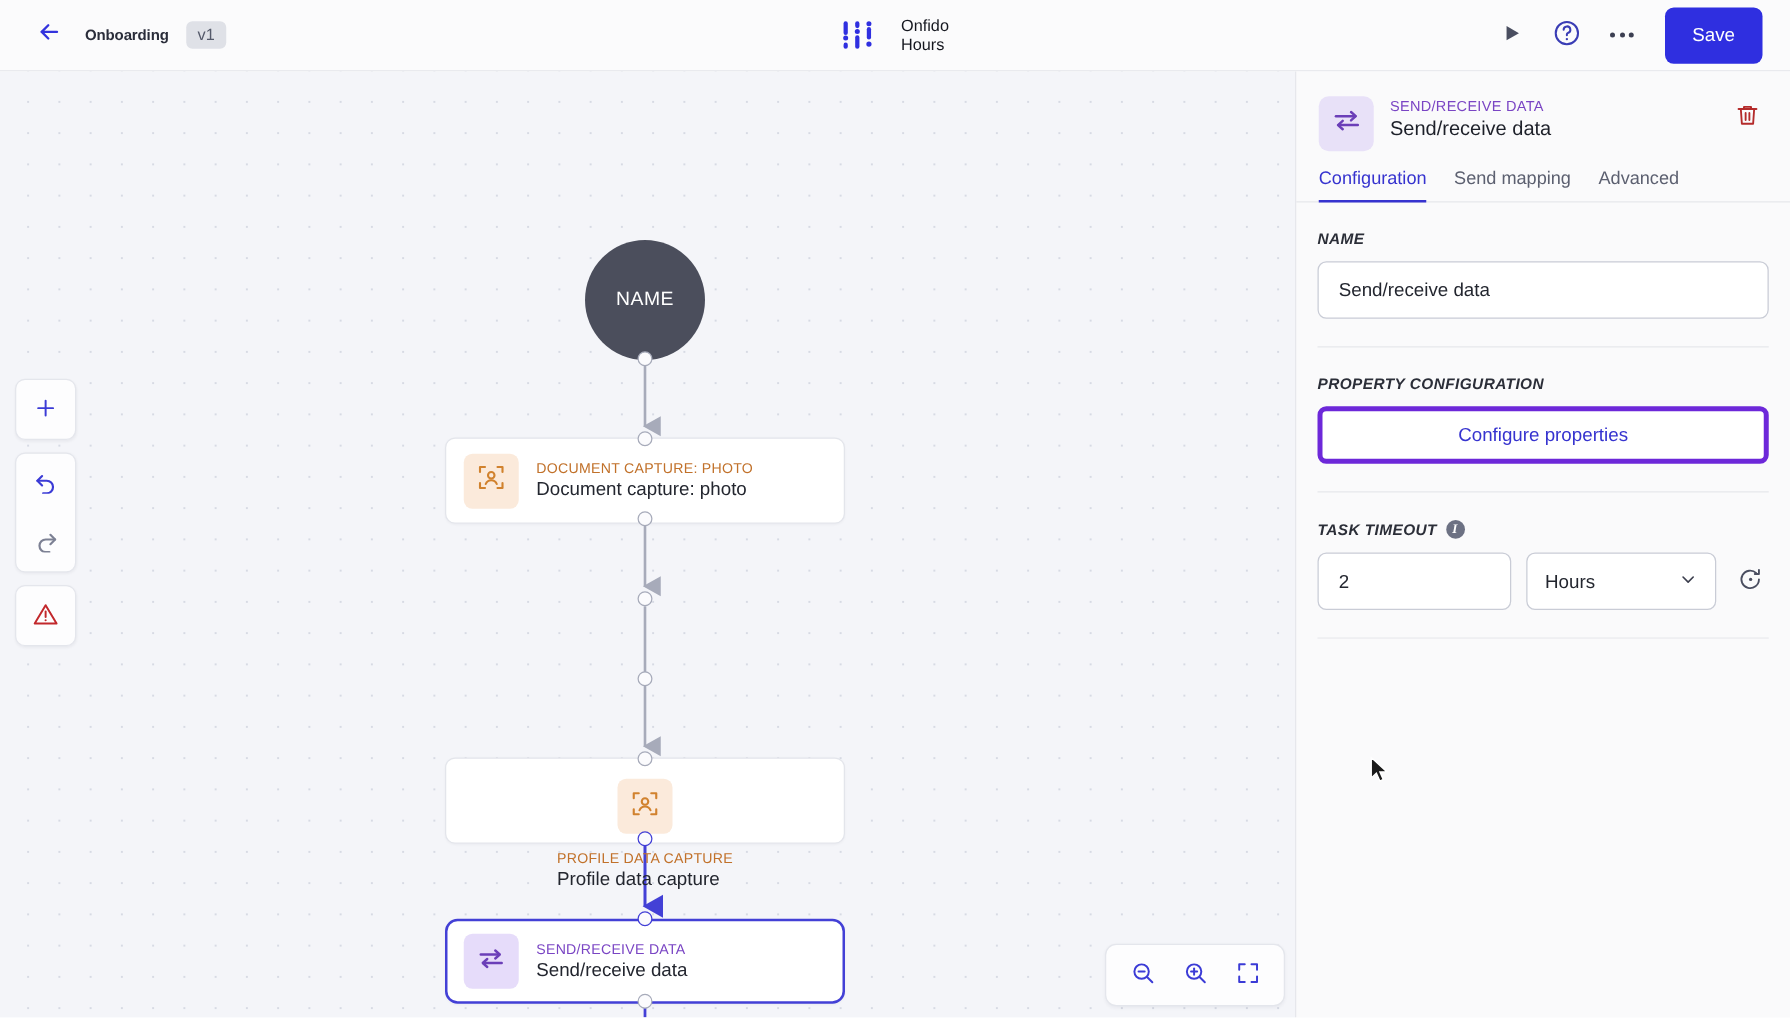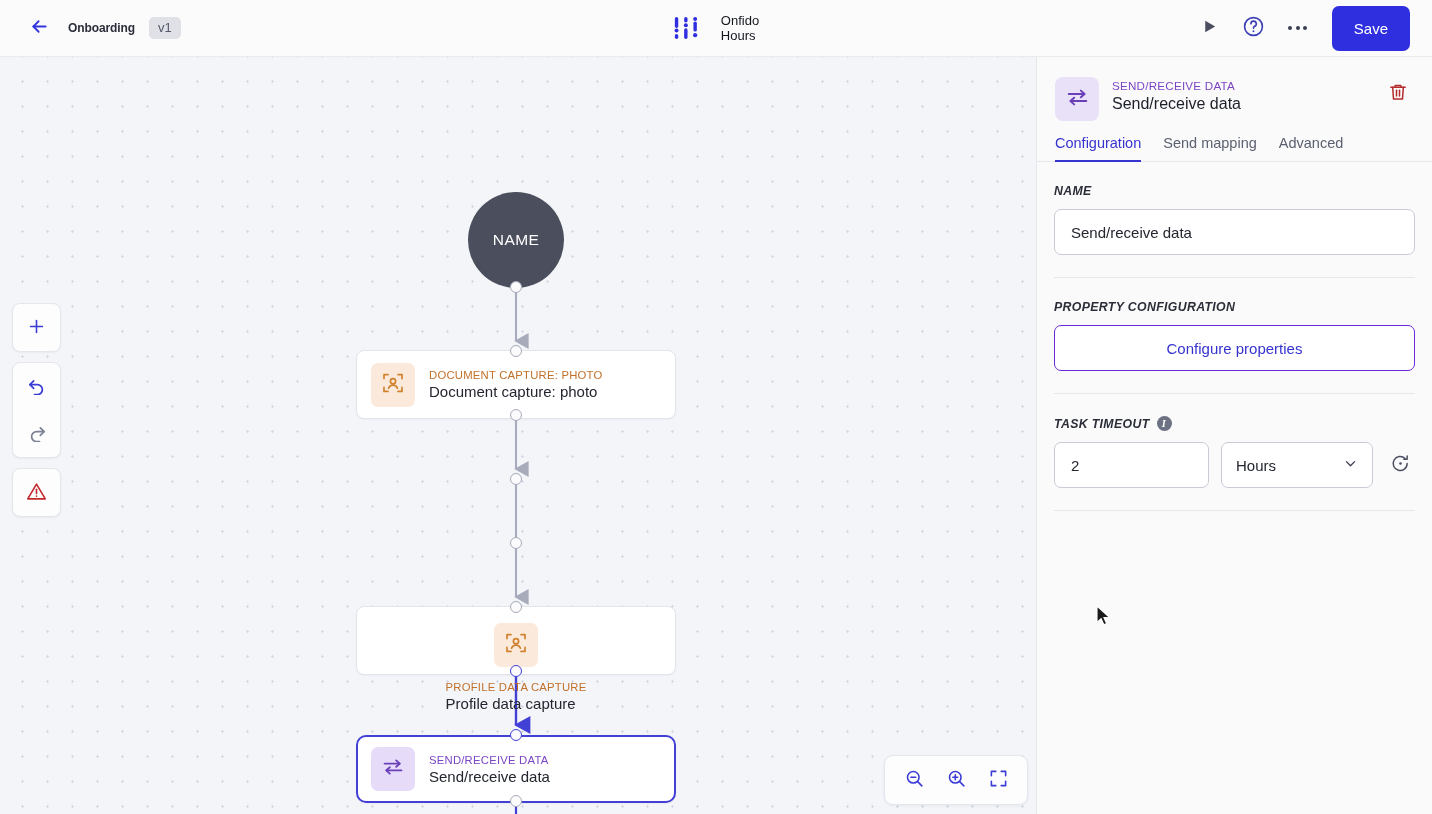--- a/index.html
+++ b/index.html
@@ -157,21 +157,21 @@
     font-size: 12.3px; font-weight: bold; letter-spacing: .35px; color: #2b2e38;
     text-transform: uppercase; margin: 22px 0 11px 0; display: flex; align-items: center; gap: 7px; font-style: italic;
   }
   .text-input {
     width: 100%; height: 46px; border: 1px solid #c9ccd6; border-radius: 7px;
     background: #ffffff; font-size: 15px; color: #23262f; padding: 0 16px;
     font-family: "Liberation Sans", sans-serif; outline: none;
   }
   .sect-divider { height: 1px; background: #e6e7ec; margin: 22px 0 0 0; }
   .outline-btn {
-    width: 100%; height: 46px; border: 1px solid #6d28d9; border-radius: 7px;
+    width: 100%; height: 46px; border: 4px solid #6d28d9; border-radius: 7px;
     background: #ffffff; color: #3633cf; font-size: 15px; cursor: pointer;
     font-family: "Liberation Sans", sans-serif;
   }
   .info-dot {
     width: 15px; height: 15px; border-radius: 50%; background: #6c7183; color: #fff;
     font-size: 10.5px; font-weight: bold; display: inline-flex; align-items: center;
     justify-content: center; font-family: "Liberation Serif", serif; cursor: pointer;
   }
   .timeout-row { display: flex; align-items: center; gap: 12px; }
   .timeout-num { width: 155px; flex: 0 0 155px; }

